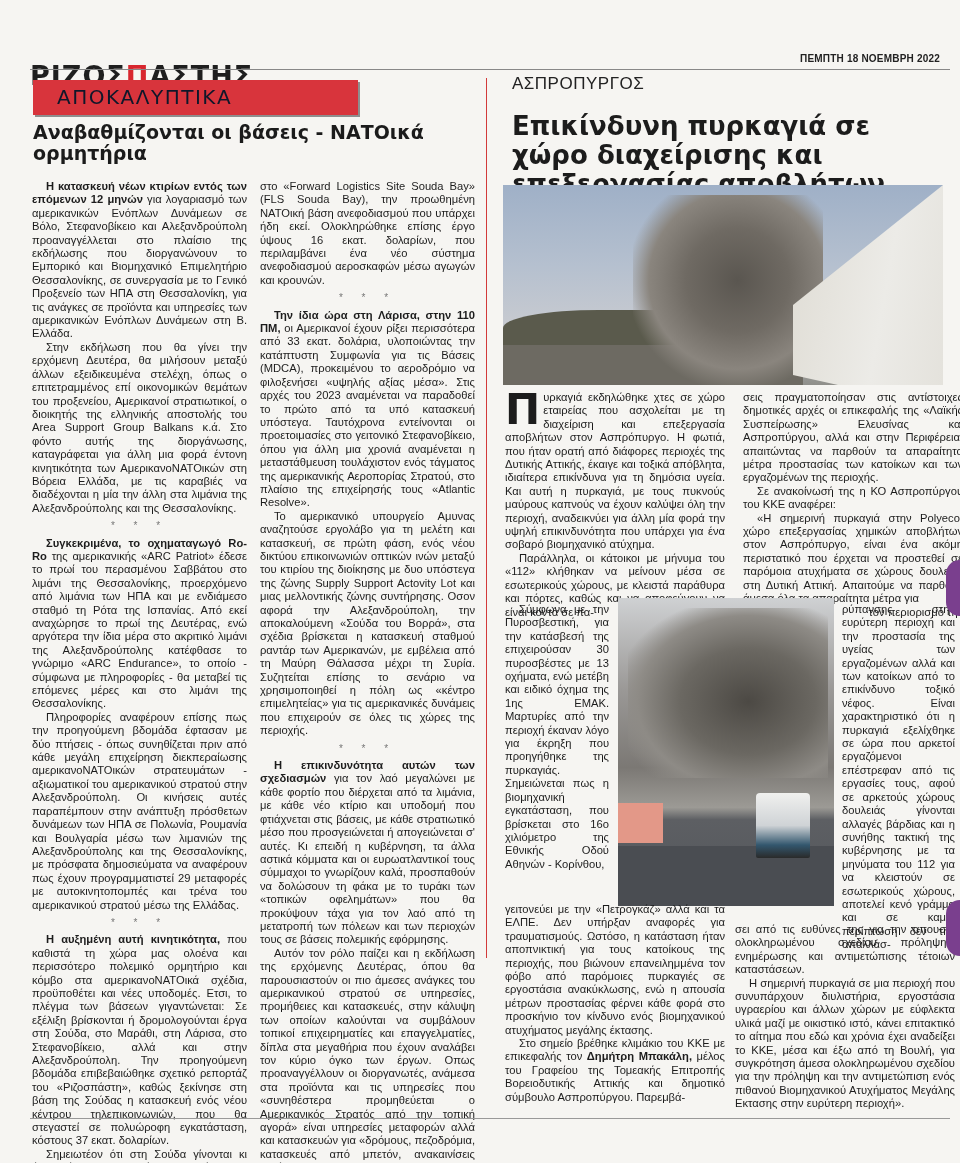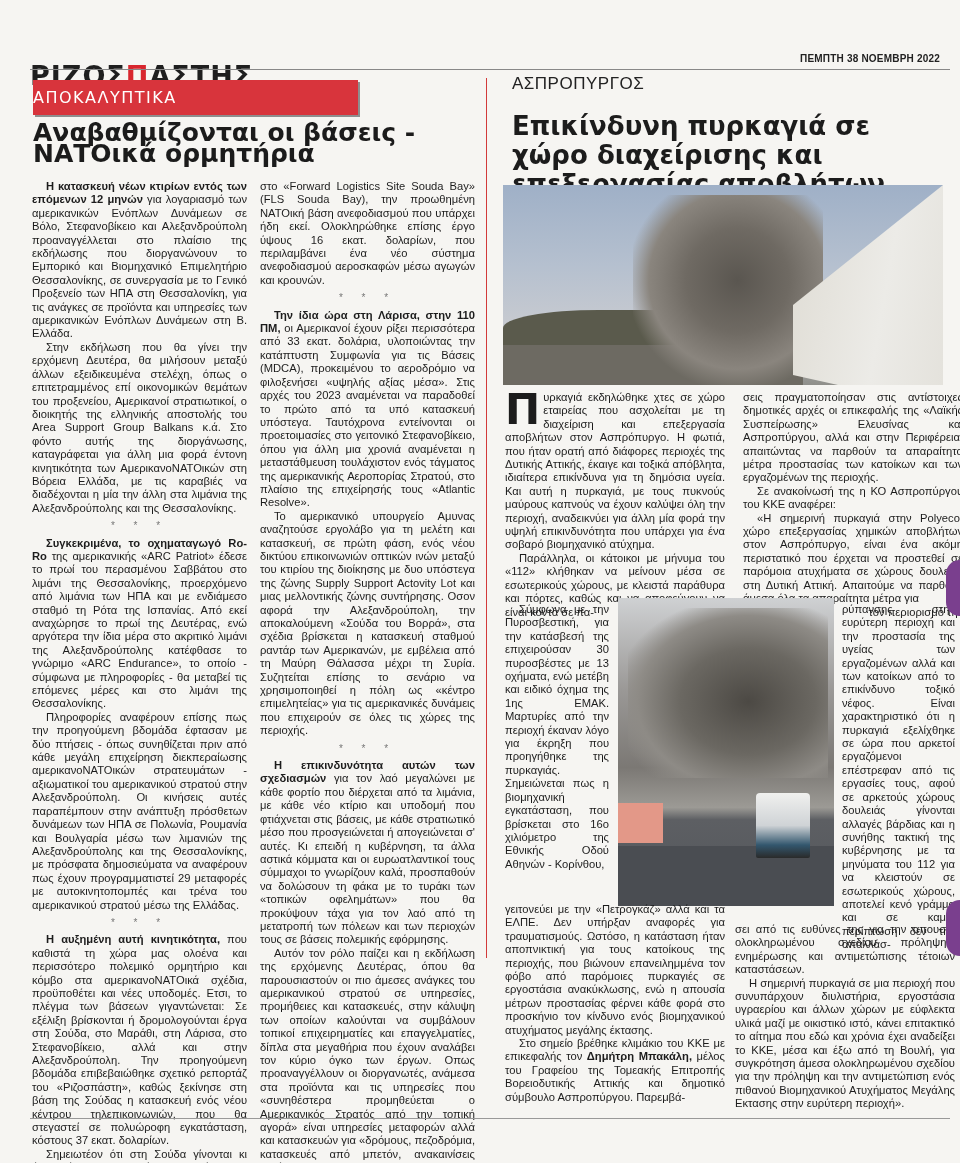--- a/index.html
+++ b/index.html
@@ -20,27 +20,27 @@
     position: absolute; right: 20px; top: 53px;
     font-size: 10px; font-weight: bold; color: #222; letter-spacing: .2px;
   }
   .top-rule {
     position: absolute; left: 30px; right: 10px; top: 69px; height: 1px; background: #888;
   }
   .section-banner {
     position: absolute; left: 33px; top: 80px; width: 325px; height: 35px;
     background: #d8343c;
     box-shadow: 2px 2px 0 #8e8e8e;
-    color: #ffffff; font-size: 16px; letter-spacing: 1.5px;
+    color: #0f172a; font-size: 20px; letter-spacing: 1.5px;
     font-family: "DejaVu Sans", sans-serif;
-    line-height: 35px; padding-left: 0; box-sizing: border-box;
+    line-height: 35px; padding-left: 24px; box-sizing: border-box;
   }
   .left-headline {
     position: absolute; left: 33px; top: 122px; width: 430px;
-    font-family: "DejaVu Sans", sans-serif; font-weight: bold; font-size: 25px; line-height: 21px; color: #1b1b1b;
+    font-family: "DejaVu Sans", sans-serif; font-weight: bold; font-size: 19px; line-height: 21px; color: #1b1b1b;
   }
   .col {
     position: absolute; font-size: 11.2px; line-height: 13.4px; text-align: justify;
     hyphens: auto;
   }
   .col p { margin: 0; text-indent: 14px; }
   .col p.noind { text-indent: 0; }
   .col b { font-weight: bold; }
   .stars { text-align: center; color: #777; font-size: 10px; margin: 4px 0 4px; letter-spacing: 8px; }
   #colA { left: 32px; top: 180px; width: 215px; }
@@ -106,21 +106,21 @@
   .purple-tab {
     position: absolute; right: 0; width: 14px; height: 56px; background: #7a3f8e; border-radius: 28px 0 0 28px;
   }
 </style>
 </head>
 <body>
 
 <div class="masthead">
   <span>ΡΙΖΟΣ<span class="logo-mark">Π</span>ΑΣΤΗΣ</span>
 </div>
-<div class="date">ΠΕΜΠΤΗ 38 ΝΟΕΜΒΡΗ 2022</div>
+<div class="date">ΠΕΜΠΤΗ 18 ΝΟΕΜΒΡΗ 2022</div>
 <div class="top-rule"></div>
 
 <div class="section-banner">ΑΠΟΚΑΛΥΠΤΙΚΑ</div>
 <h1 class="left-headline" style="margin:0">Αναβαθμίζονται οι βάσεις - ΝΑΤΟικά ορμητήρια</h1>
 
 <div class="col" id="colA">
     <p><b>Η κατασκευή νέων κτιρίων εντός των επόμενων 12 μηνών</b><span> για λογαριασμό των αμερικανικών Ενόπλων Δυνάμεων σε Βόλο, Στεφανοβίκειο και Αλεξανδρούπολη προαναγγέλλεται στο πλαίσιο της εκδήλωσης που διοργανώνουν το Εμπορικό και Βιομηχανικό Επιμελητήριο Θεσσαλονίκης, σε συνεργασία με το Γενικό Προξενείο των ΗΠΑ στη Θεσσαλονίκη, για τις ανάγκες σε προϊόντα και υπηρεσίες των αμερικανικών Ενόπλων Δυνάμεων στη Β. Ελλάδα.</span></p>
     <p><span>Στην εκδήλωση που θα γίνει την ερχόμενη Δευτέρα, θα μιλήσουν μεταξύ άλλων εξειδικευμένα στελέχη, όπως ο επιτετραμμένος επί οικονομικών θεμάτων του προξενείου, Αμερικανοί στρατιωτικοί, ο διοικητής της ελληνικής αποστολής του Area Support Group Balkans κ.ά. Στο φόντο αυτής της διοργάνωσης, καταγράφεται για άλλη μια φορά έντονη κινητικότητα των ΑμερικανοΝΑΤΟικών στη Βόρεια Ελλάδα, με τις καραβιές να διαδέχονται η μία την άλλη στα λιμάνια της Αλεξανδρούπολης και της Θεσσαλονίκης.</span></p>
     <div class="stars">* * *</div>
     <p><b>Συγκεκριμένα, το οχηματαγωγό Ro-Ro</b><span> της αμερικανικής «ARC Patriot» έδεσε το πρωί του περασμένου Σαββάτου στο λιμάνι της Θεσσαλονίκης, προερχόμενο από λιμάνια των ΗΠΑ και με ενδιάμεσο σταθμό τη Ρότα της Ισπανίας. Από εκεί αναχώρησε το πρωί της Δευτέρας, ενώ αργότερα την ίδια μέρα στο ακριτικό λιμάνι της Αλεξανδρούπολης κατέφθασε το γνώριμο «ARC Endurance», το οποίο - σύμφωνα με πληροφορίες - θα μεταβεί τις επόμενες μέρες και στο λιμάνι της Θεσσαλονίκης.</span></p>

